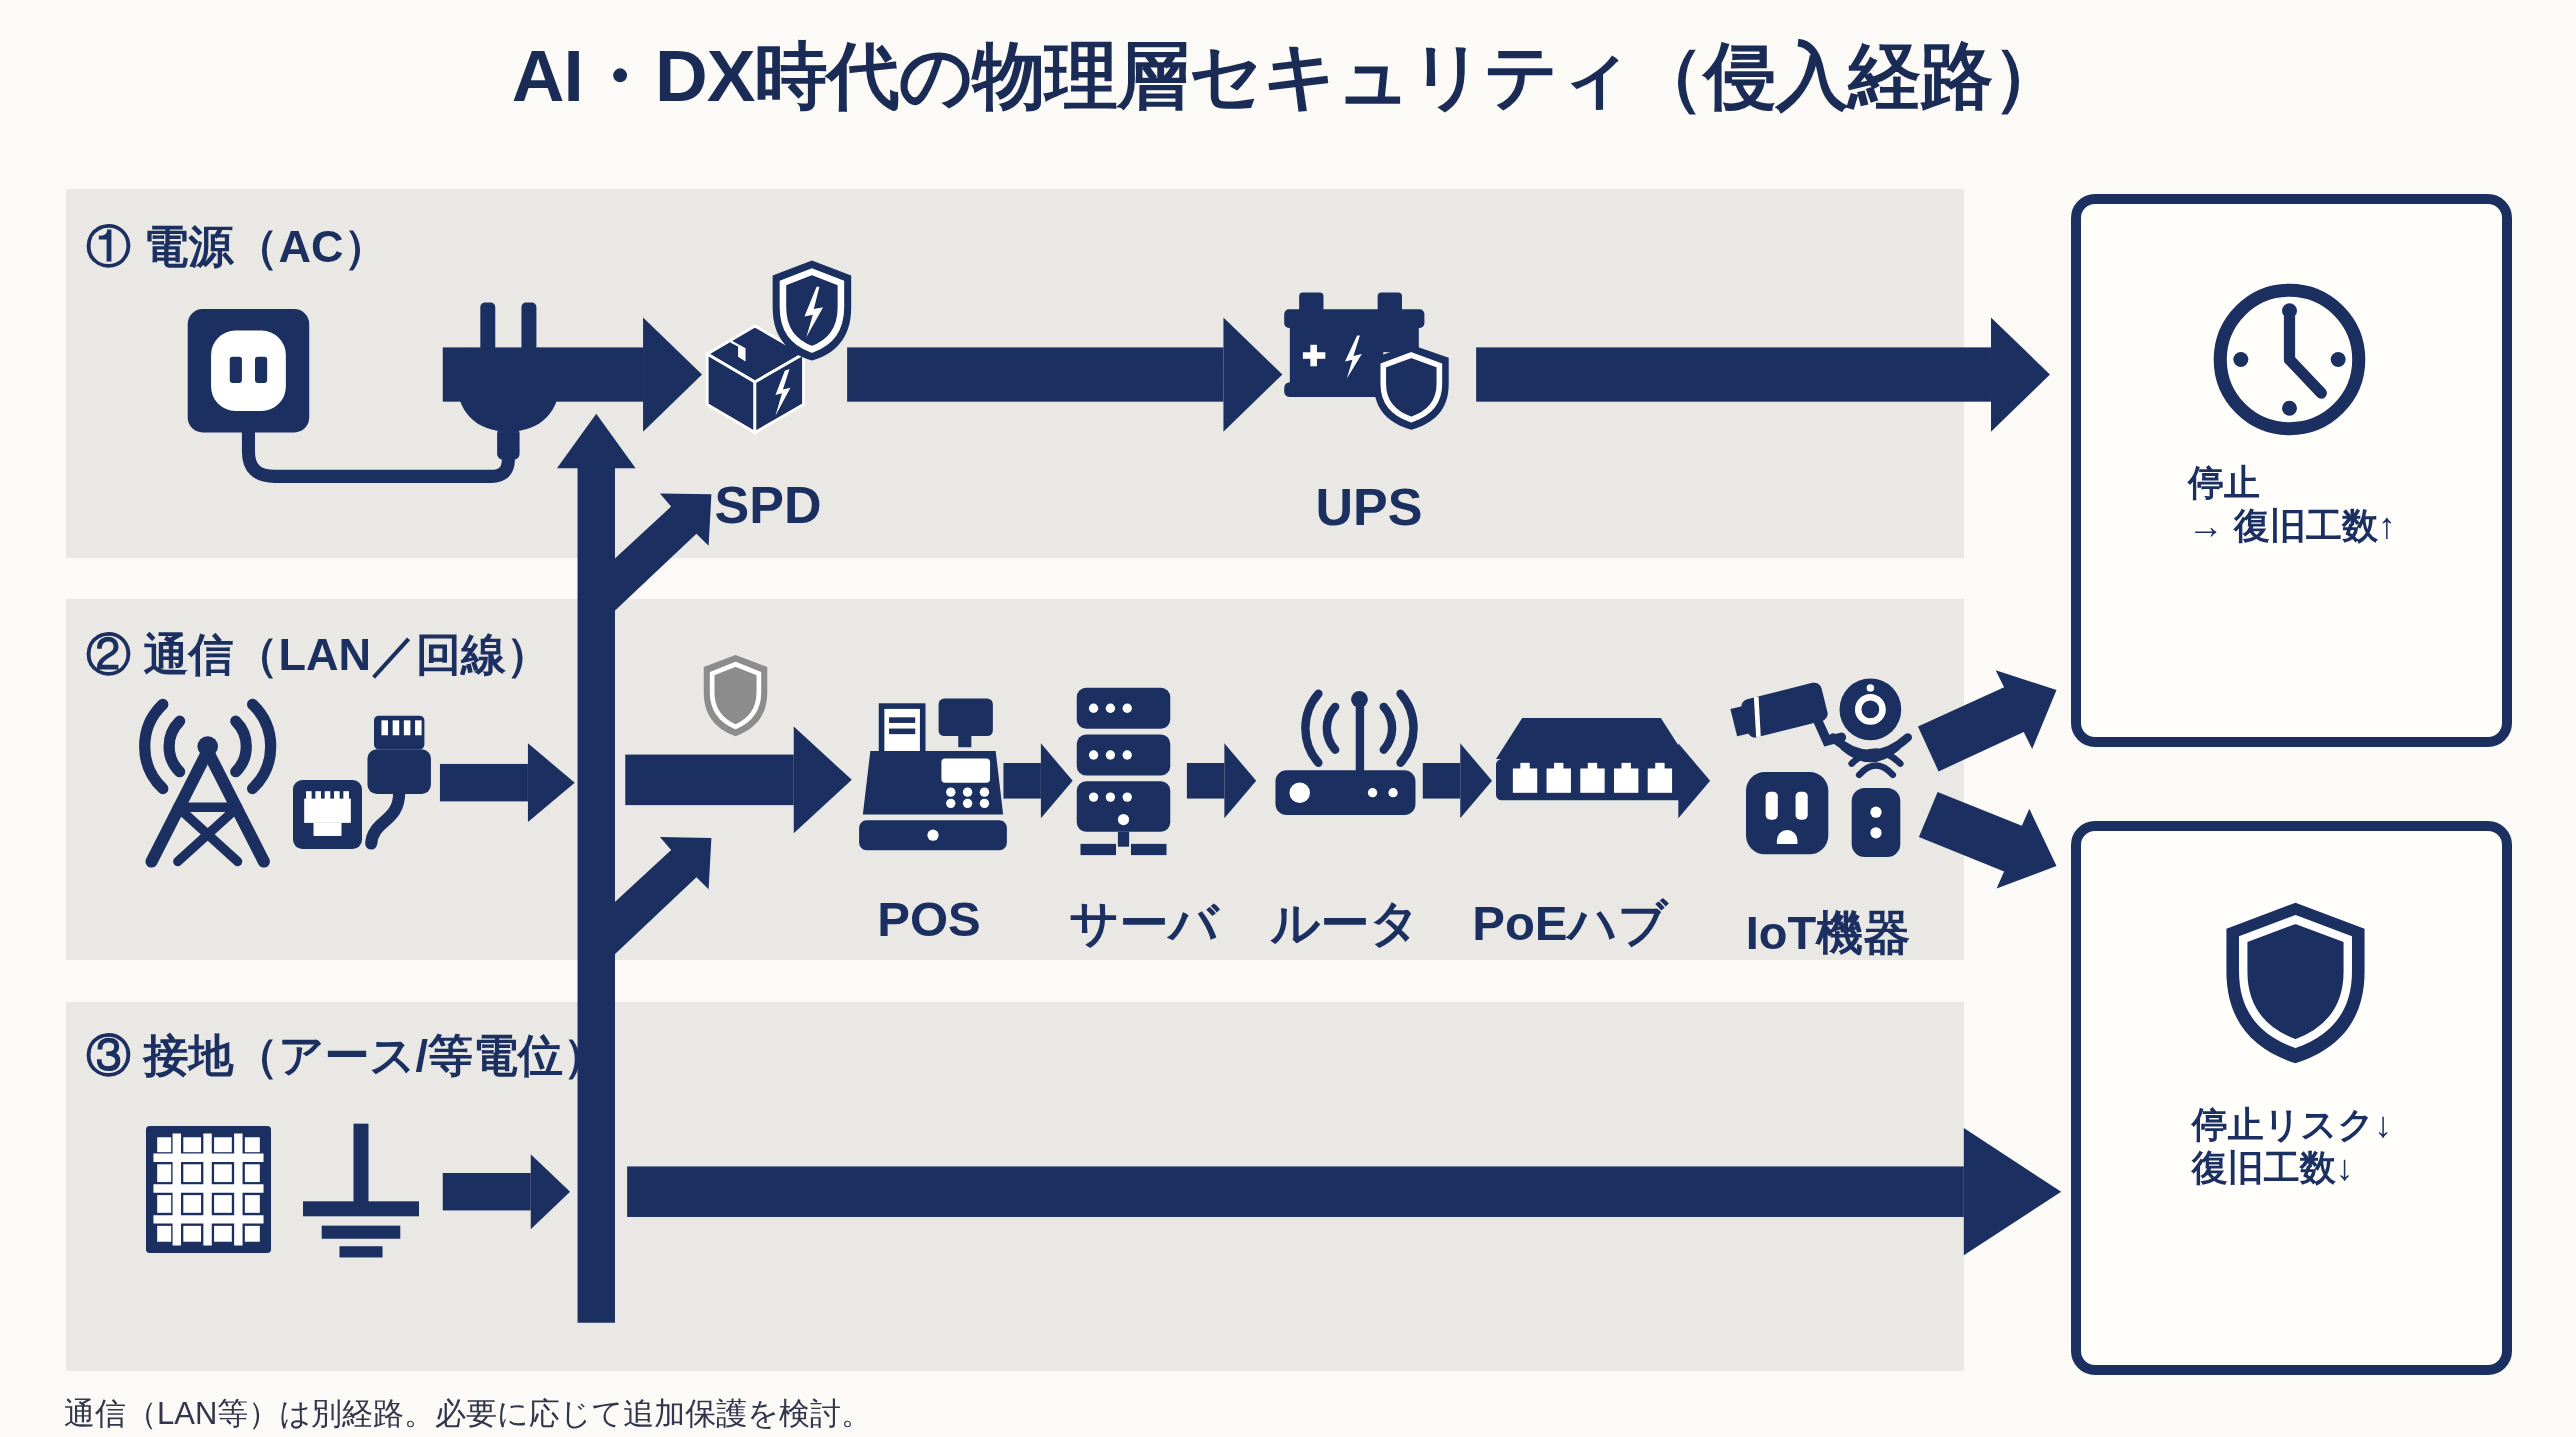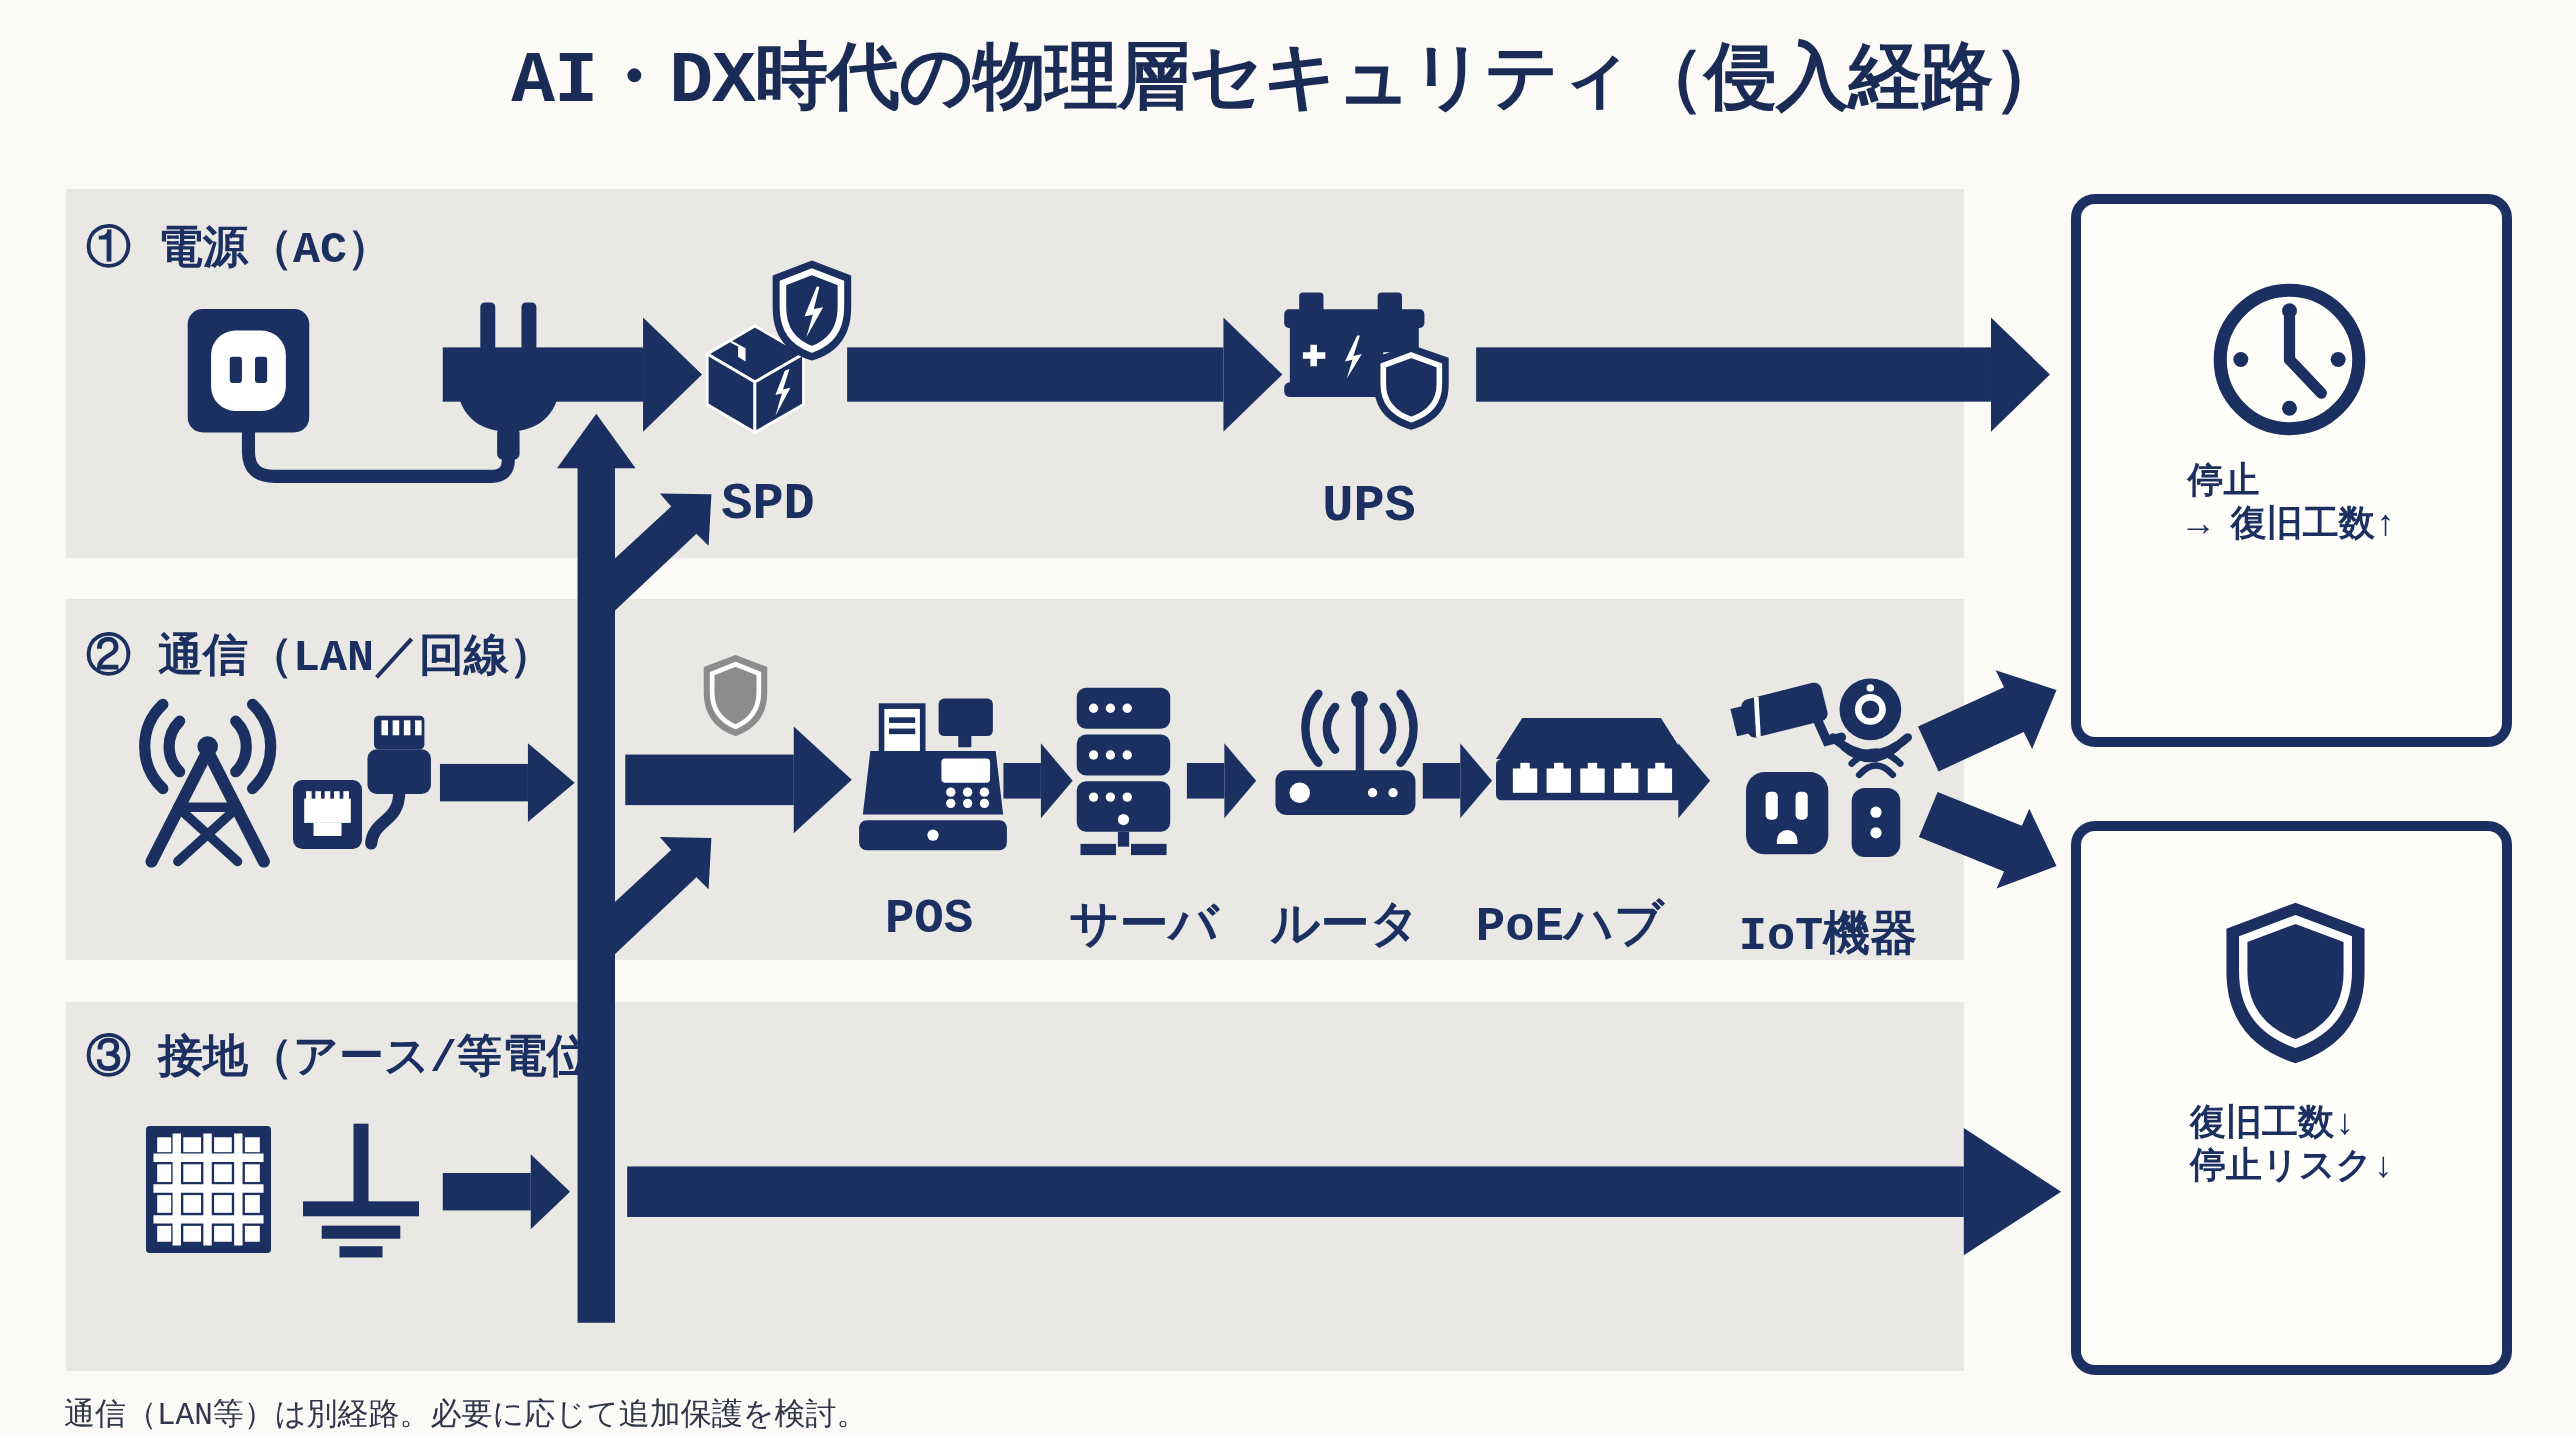--- a/index.html
+++ b/index.html
@@ -1,17 +1,17 @@
 <!DOCTYPE html>
 <html style="font-size:15px"><head>
 <meta charset="utf-8">
 <style>
   html,body{margin:0;padding:0;background:#fbfaf6;}
   .canvas{position:relative;width:2576px;height:1438px;background:#fbfaf6;overflow:hidden;
-          font-family:Liberation Mono, monospace;color:#1b3060;}
+          font-family:Liberation Sans, sans-serif;color:#1b3060;}
   .abs{position:absolute;}
   .title{left:0;right:0;top:28px;text-align:center;font-size:73px;font-weight:800;
          color:#1a2c55;letter-spacing:-0.9px;}
   .band{left:66px;width:1898px;background:#e9e8e4;}
   .band-label{font-size:45px;font-weight:800;color:#1b3060;white-space:nowrap;}
   .node-label{transform:translateX(-50%);font-size:49px;font-weight:800;color:#1b3060;
               white-space:nowrap;text-align:center;margin-top:41px;}
   .outcome-box{width:421px;border:10.3px solid #1b3060;border-radius:24px;background:#fffefb;}
   .outcome-text{transform:translateX(-50%);font-size:36px;font-weight:800;
                 color:#1b3060;line-height:1.2;white-space:nowrap;}
@@ -334,20 +334,20 @@
     <div>停止</div>
     <div>→ 復旧工数↑</div>
   </div>
 
   <div class="abs outcome-box" style="left:2071px;top:821px;height:534px;"></div>
   <svg class="abs" style="left:2217px;top:899px;" width="157" height="168" viewBox="0 0 168 180">
     <path d="M84,4 L158,32 V78 C158,132 128,162 84,176 C40,162 10,132 10,78 V32 Z" fill="#1b3060"></path>
     <path d="M84,22 L140,43 V78 C140,120 117,143 84,155 C51,143 28,120 28,78 V43 Z" fill="none" stroke="#ffffff" stroke-width="9"></path>
   </svg>
   <div class="abs outcome-text" style="left:2292px;top:1103px;">
+    <div>停止リスク↓</div>
     <div>復旧工数↓</div>
-    <div>停止リスク↓</div>
   </div>
 
   <div class="abs footnote" style="left:64px;top:1393px;text-align:right;">通信（LAN等）は別経路。必要に応じて追加保護を検討。</div>
 
 </div>
 
 
 </body></html>

